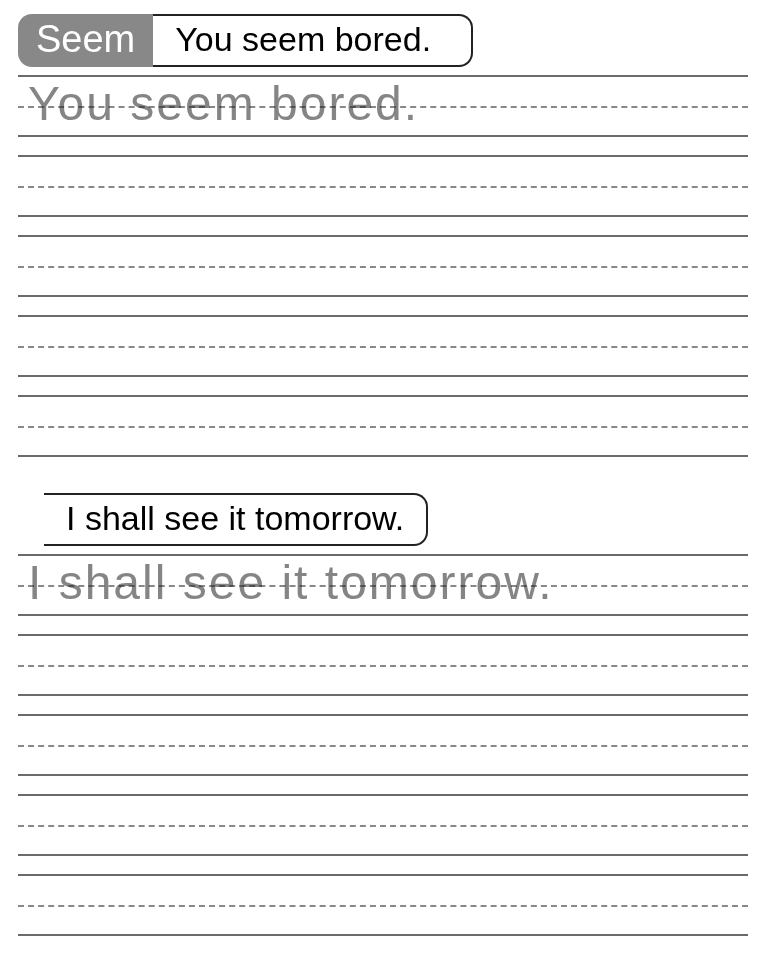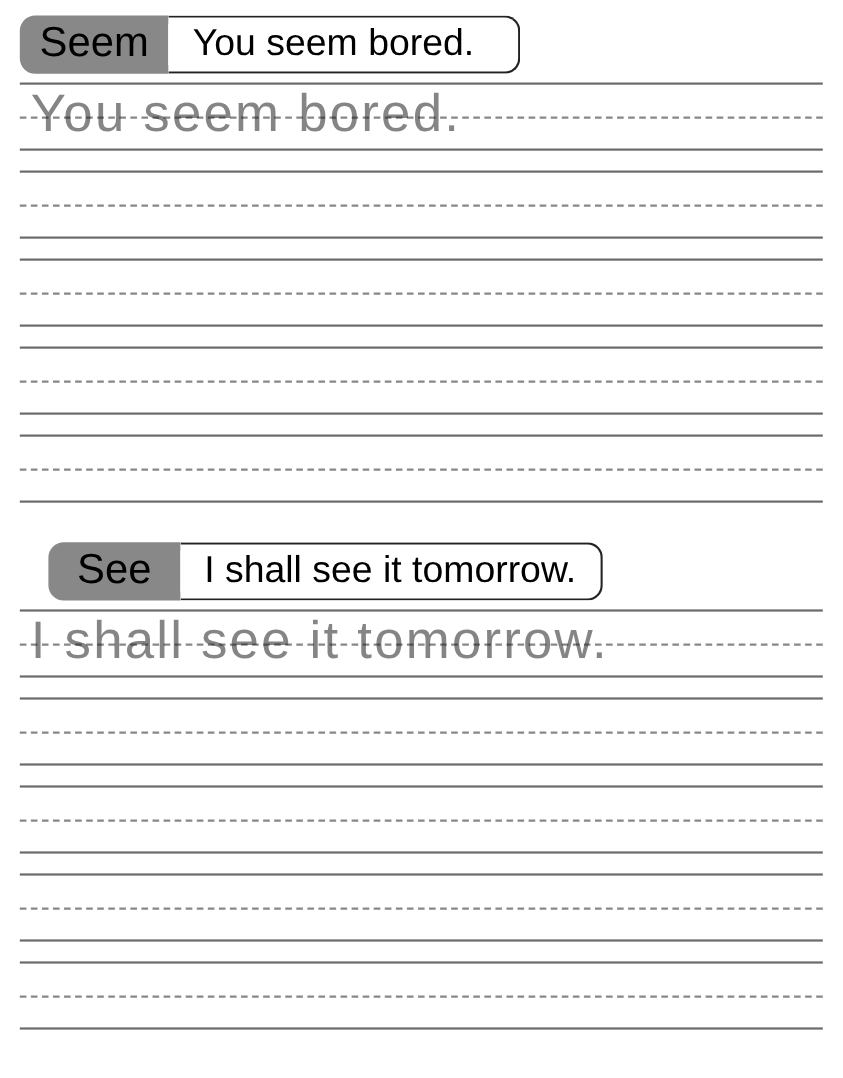--- a/index.html
+++ b/index.html
@@ -14,21 +14,21 @@
       margin-bottom: 36px;
     }
     .header-row {
       display: flex;
       align-items: stretch;
       margin-bottom: 8px;
       margin-left: 0;
     }
     .word-badge {
       background: #888;
-      color: #000000;
+      color: #ffffff;
       font-size: 38px;
       font-weight: 400;
       padding: 4px 18px 6px 18px;
       border-radius: 14px 0 0 14px;
       display: flex;
       align-items: center;
       font-family: Arial, Helvetica, sans-serif;
     }
     .sentence-box {
       border: 2px solid #222;
@@ -121,21 +121,20 @@
     <div class="trace-line">
       <div class="solid-top"></div>
       <div class="dashed-mid"></div>
       <div class="solid-bottom"></div>
     </div>
   </div>
 </div>
 
 <div class="section section-2">
   <div class="header-row">
-    <div class="word-badge">See</div>
     <div class="sentence-box">I shall see it tomorrow.</div>
   </div>
 
   <div class="trace-line">
     <div class="solid-top"></div>
     <div class="dashed-mid"></div>
     <div class="solid-bottom"></div>
     <div class="dotted">I shall see it tomorrow.</div>
   </div>
 

